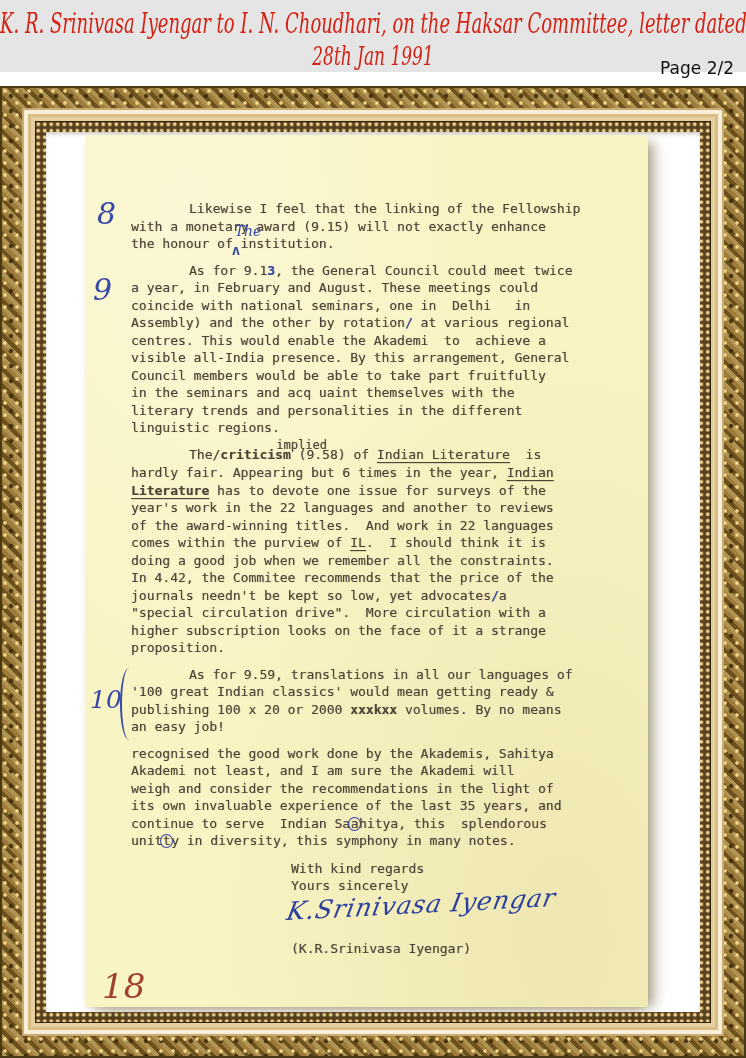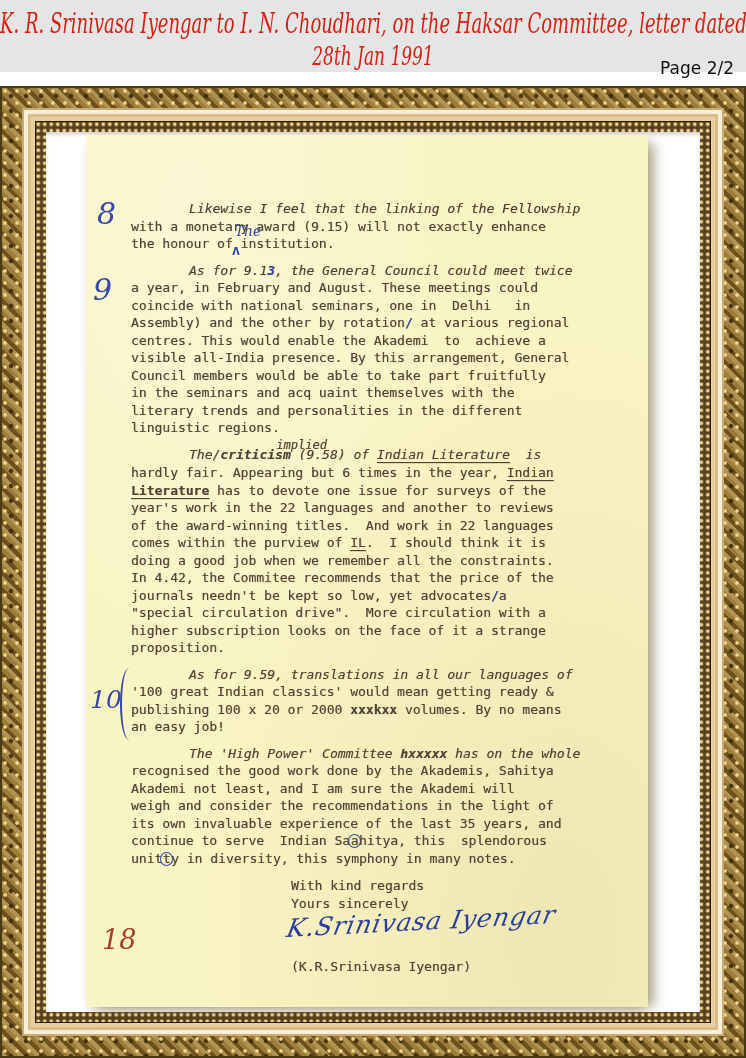--- a/index.html
+++ b/index.html
@@ -58,21 +58,21 @@
       radial-gradient(ellipse at 18% 8%, rgba(255,255,255,.30), rgba(0,0,0,0) 45%),
       radial-gradient(ellipse at 85% 92%, rgba(170,150,80,.14), rgba(0,0,0,0) 55%);
     box-shadow:10px 4px 12px -4px rgba(110,95,50,.55), 0 6px 10px -5px rgba(110,95,50,.45);
     color:#4f4337;
     font-family:"DejaVu Sans Mono","Liberation Mono",monospace;
     font-size:13px;line-height:17.5px;
   }
   .letter-body{padding:65px 12px 0 45px;text-shadow:0.4px 0.4px 0.7px rgba(79,67,55,.45);}
   .para{margin:0 0 9px 0;}
   .line{white-space:pre;}
-  .line.first{text-indent:58px;font-style:italic;}
+  .line.first{text-indent:58px;}
   .s-u{text-decoration:underline;text-underline-offset:2.5px;}
   .s-b{font-weight:bold;text-align:right;}
   .s-bu{font-weight:bold;text-decoration:underline;text-underline-offset:2.5px;}
   .s-blue{color:#3748a8;font-weight:bold;}
   .s-circle{
     display:inline-block;border:1.6px solid #3748a8;border-radius:50%;
     padding:0 1.5px;margin:0 -2px;line-height:12px;
   }
   .s-float{display:inline-block;width:0;overflow:visible;position:relative;top:-10px;left:-2px;font-size:12px;}
   .s-ins{
@@ -99,21 +99,21 @@
     font-family:"DejaVu Serif",serif;font-style:italic;
   }
   .ann-8{top:70px;left:11px;font-size:30px;}
   .ann-9{top:146px;left:7px;font-size:30px;}
   .ann-10{top:556px;left:4px;font-size:25px;}
   .bracket{
     position:absolute;top:533px;left:34px;width:13px;height:72px;
     border-left:2.5px solid #3748a8;
     border-radius:60% 0 0 60% / 50% 0 0 50%;
   }
-  .ann-18{top:796px;left:16px;font-size:27px;color:#a04030;}
+  .ann-18{top:843px;left:16px;font-size:34px;color:#a04030;}
 </style>
 </head>
 <body>
 
 <div class="header">
   <div class="caption-line caption-line1">K. R. Srinivasa Iyengar to I. N. Choudhari, on the Haksar Committee, letter dated</div>
   <div class="caption-line caption-line2">28th Jan 1991</div>
   <div class="page-label">Page 2/2</div>
 </div>
 
@@ -156,21 +156,20 @@
                   <div class="line"><span>higher subscription looks on the face of it a strange</span></div>
                   <div class="line"><span>proposition.</span></div>
                 </div>
                 <div class="para">
                   <div class="line first"><span>As for 9.59, translations in all our languages of</span></div>
                   <div class="line"><span>'100 great Indian classics' would mean getting ready &amp;</span></div>
                   <div class="line"><span>publishing 100 x 20 or 2000 </span><span class="s-b">xxxkxx</span><span> volumes. By no means</span></div>
                   <div class="line"><span>an easy job!</span></div>
                 </div>
                 <div class="para">
-                  <div class="line first"><span>The 'High Power' Committee </span><span class="s-b">hxxxxx</span><span> has on the whole</span></div>
                   <div class="line"><span>recognised the good work done by the Akademis, Sahitya</span></div>
                   <div class="line"><span>Akademi not least, and I am sure the Akademi will</span></div>
                   <div class="line"><span>weigh and consider the recommendations in the light of</span></div>
                   <div class="line"><span>its own invaluable experience of the last 35 years, and</span></div>
                   <div class="line"><span>continue to serve  Indian Sa</span><span class="s-circle">a</span><span>hitya, this  splendorous</span></div>
                   <div class="line"><span>unit</span><span class="s-circle">t</span><span>y in diversity, this symphony in many notes.</span></div>
                 </div>
               </div>
 
             <div class="closing">

